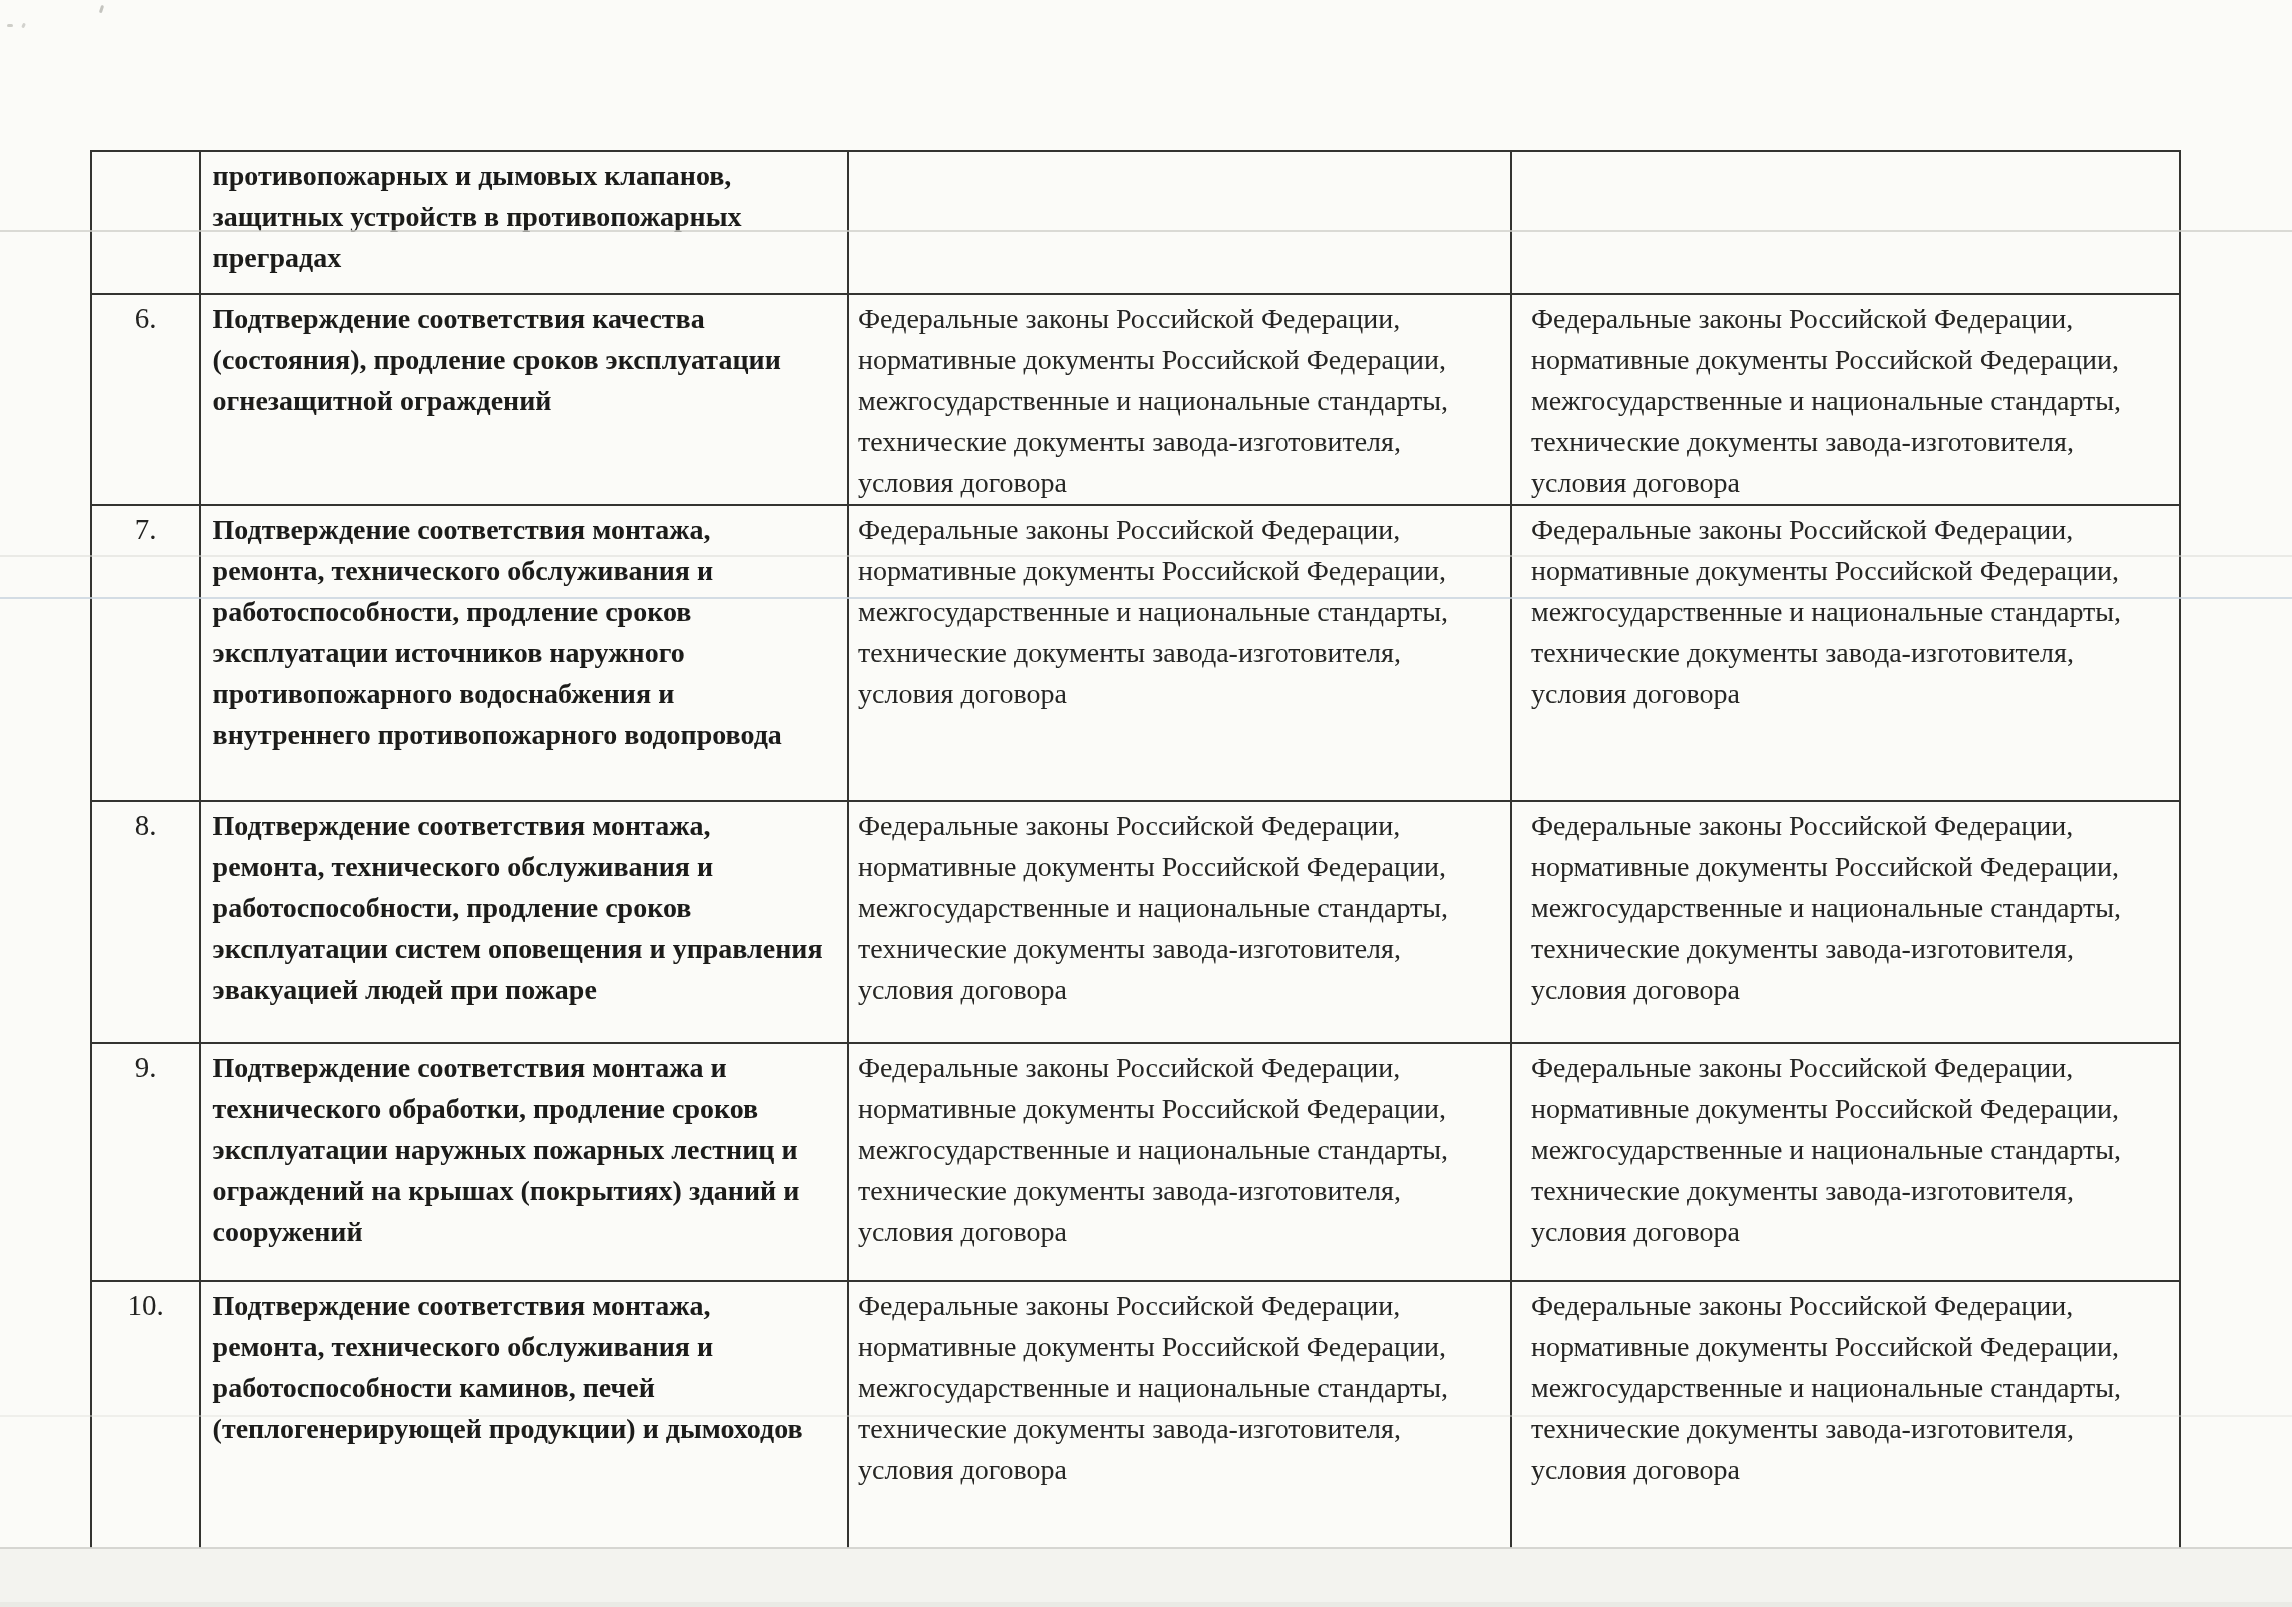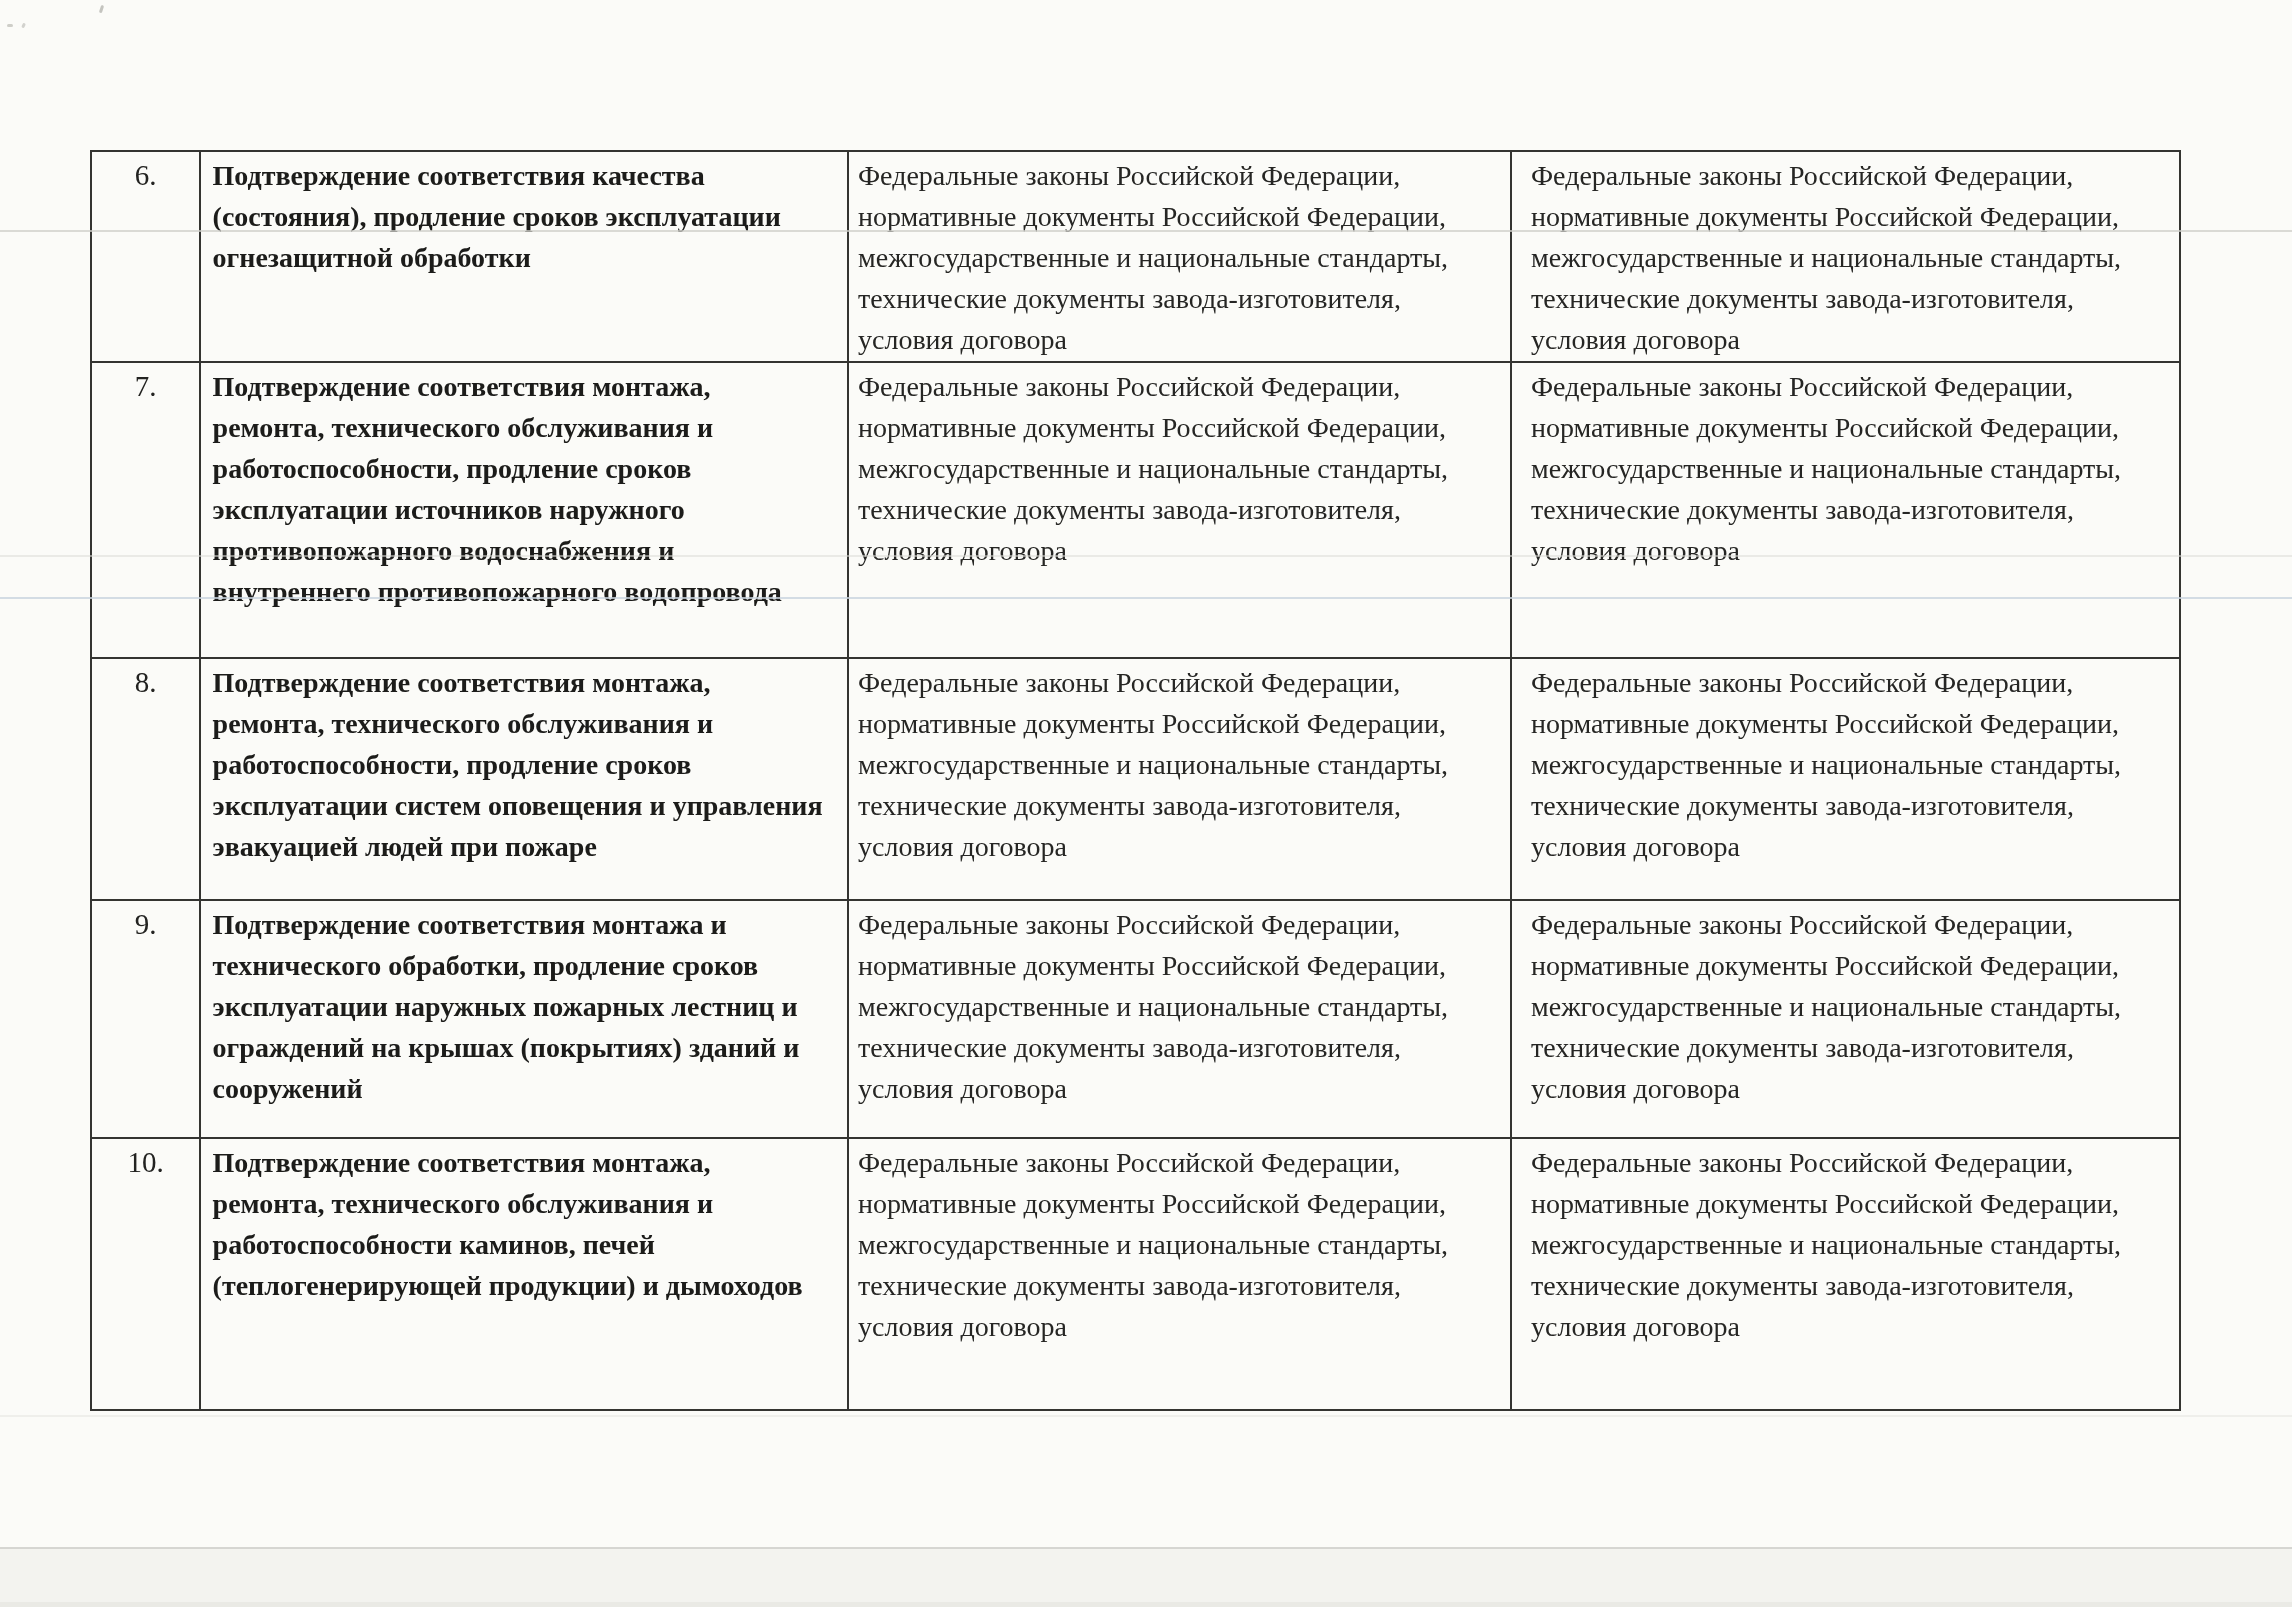--- a/index.html
+++ b/index.html
@@ -116,28 +116,44 @@
 <div class="page">
 
   <table class="doc-table">
     <colgroup>
       <col class="c-num">
       <col class="c-desc">
       <col class="c-ref1">
       <col class="c-ref2">
     </colgroup>
     <tbody>
+      <tr class="row-cont">
+        <td class="num-cell">
+            <span class="cell-text"></span>
+          </td>
+        <td class="desc-cell">
+            <span class="cell-text">противопожарных и дымовых клапанов,
+защитных устройств в противопожарных
+преградах</span>
+          </td>
+        <td class="ref-cell-a">
+            <span class="cell-text"></span>
+          </td>
+        <td class="ref-cell-b">
+            <span class="cell-text"></span>
+          </td>
+      </tr>
       <tr class="row-6">
         <td class="num-cell">
             <span class="cell-text">6.</span>
           </td>
         <td class="desc-cell">
             <span class="cell-text">Подтверждение соответствия качества
 (состояния), продление сроков эксплуатации
-огнезащитной обработки</span>
+огнезащитной ограждений</span>
           </td>
         <td class="ref-cell-a">
             <span class="cell-text">Федеральные законы Российской Федерации,
 нормативные документы Российской Федерации,
 межгосударственные и национальные стандарты,
 технические документы завода-изготовителя,
 условия договора</span>
           </td>
         <td class="ref-cell-b">
             <span class="cell-text">Федеральные законы Российской Федерации,

